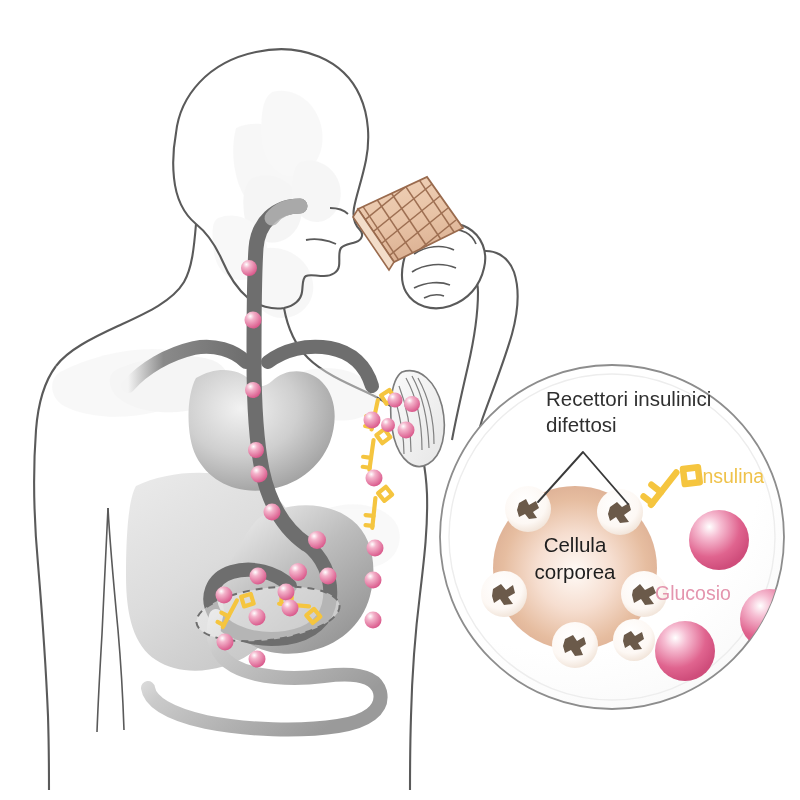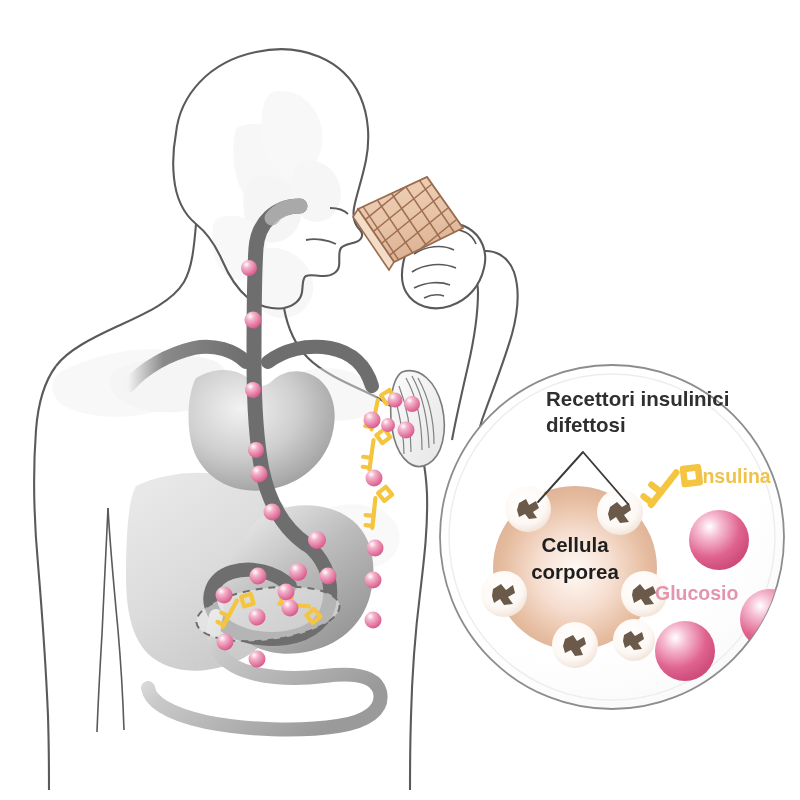--- a/index.html
+++ b/index.html
@@ -11,21 +11,20 @@
     width: 800px;
     height: 800px;
     overflow: hidden;
     font-family: "Liberation Sans", sans-serif;
   }
   #diagram-root {
     position: relative;
     width: 800px;
     height: 800px;
     background: #ffffff;
-    font-weight: bold;
   }
   #diagram-svg {
     position: absolute;
     left: 0;
     top: 0;
     width: 800px;
     height: 800px;
   }
   .lbl {
     font-family: "Liberation Sans", sans-serif;

